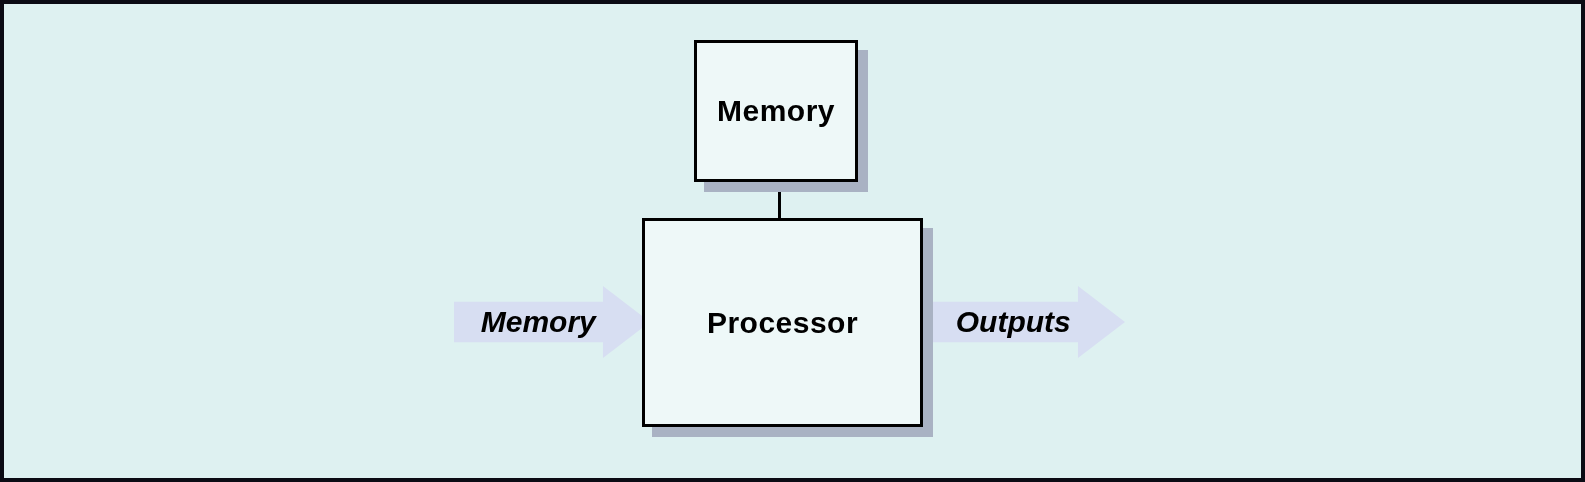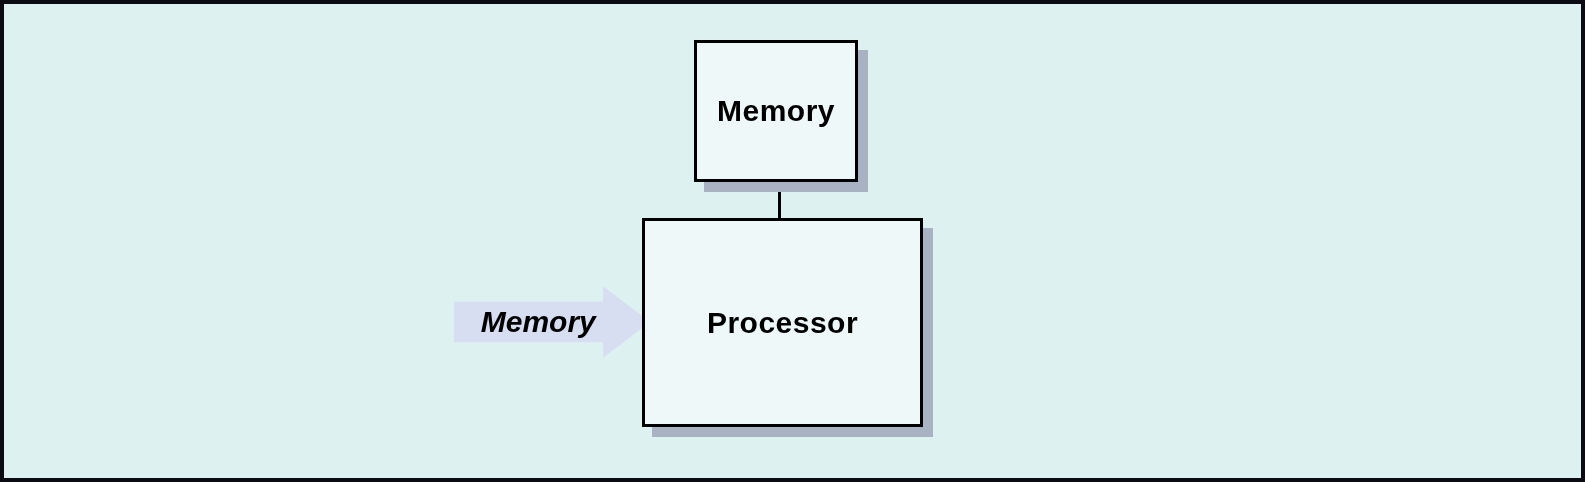--- a/index.html
+++ b/index.html
@@ -97,14 +97,17 @@
   <div class="connector"></div>
 
   <div class="box processor-box">
     <span class="box-label">Processor</span>
   </div>
 
   <div class="flow-arrow inputs-arrow">
     <span class="arrow-label">Memory</span>
   </div>
 
+  <div class="flow-arrow outputs-arrow">
+    <span class="arrow-label">Outputs</span>
+  </div>
 
 </div>
 
 </body></html>

